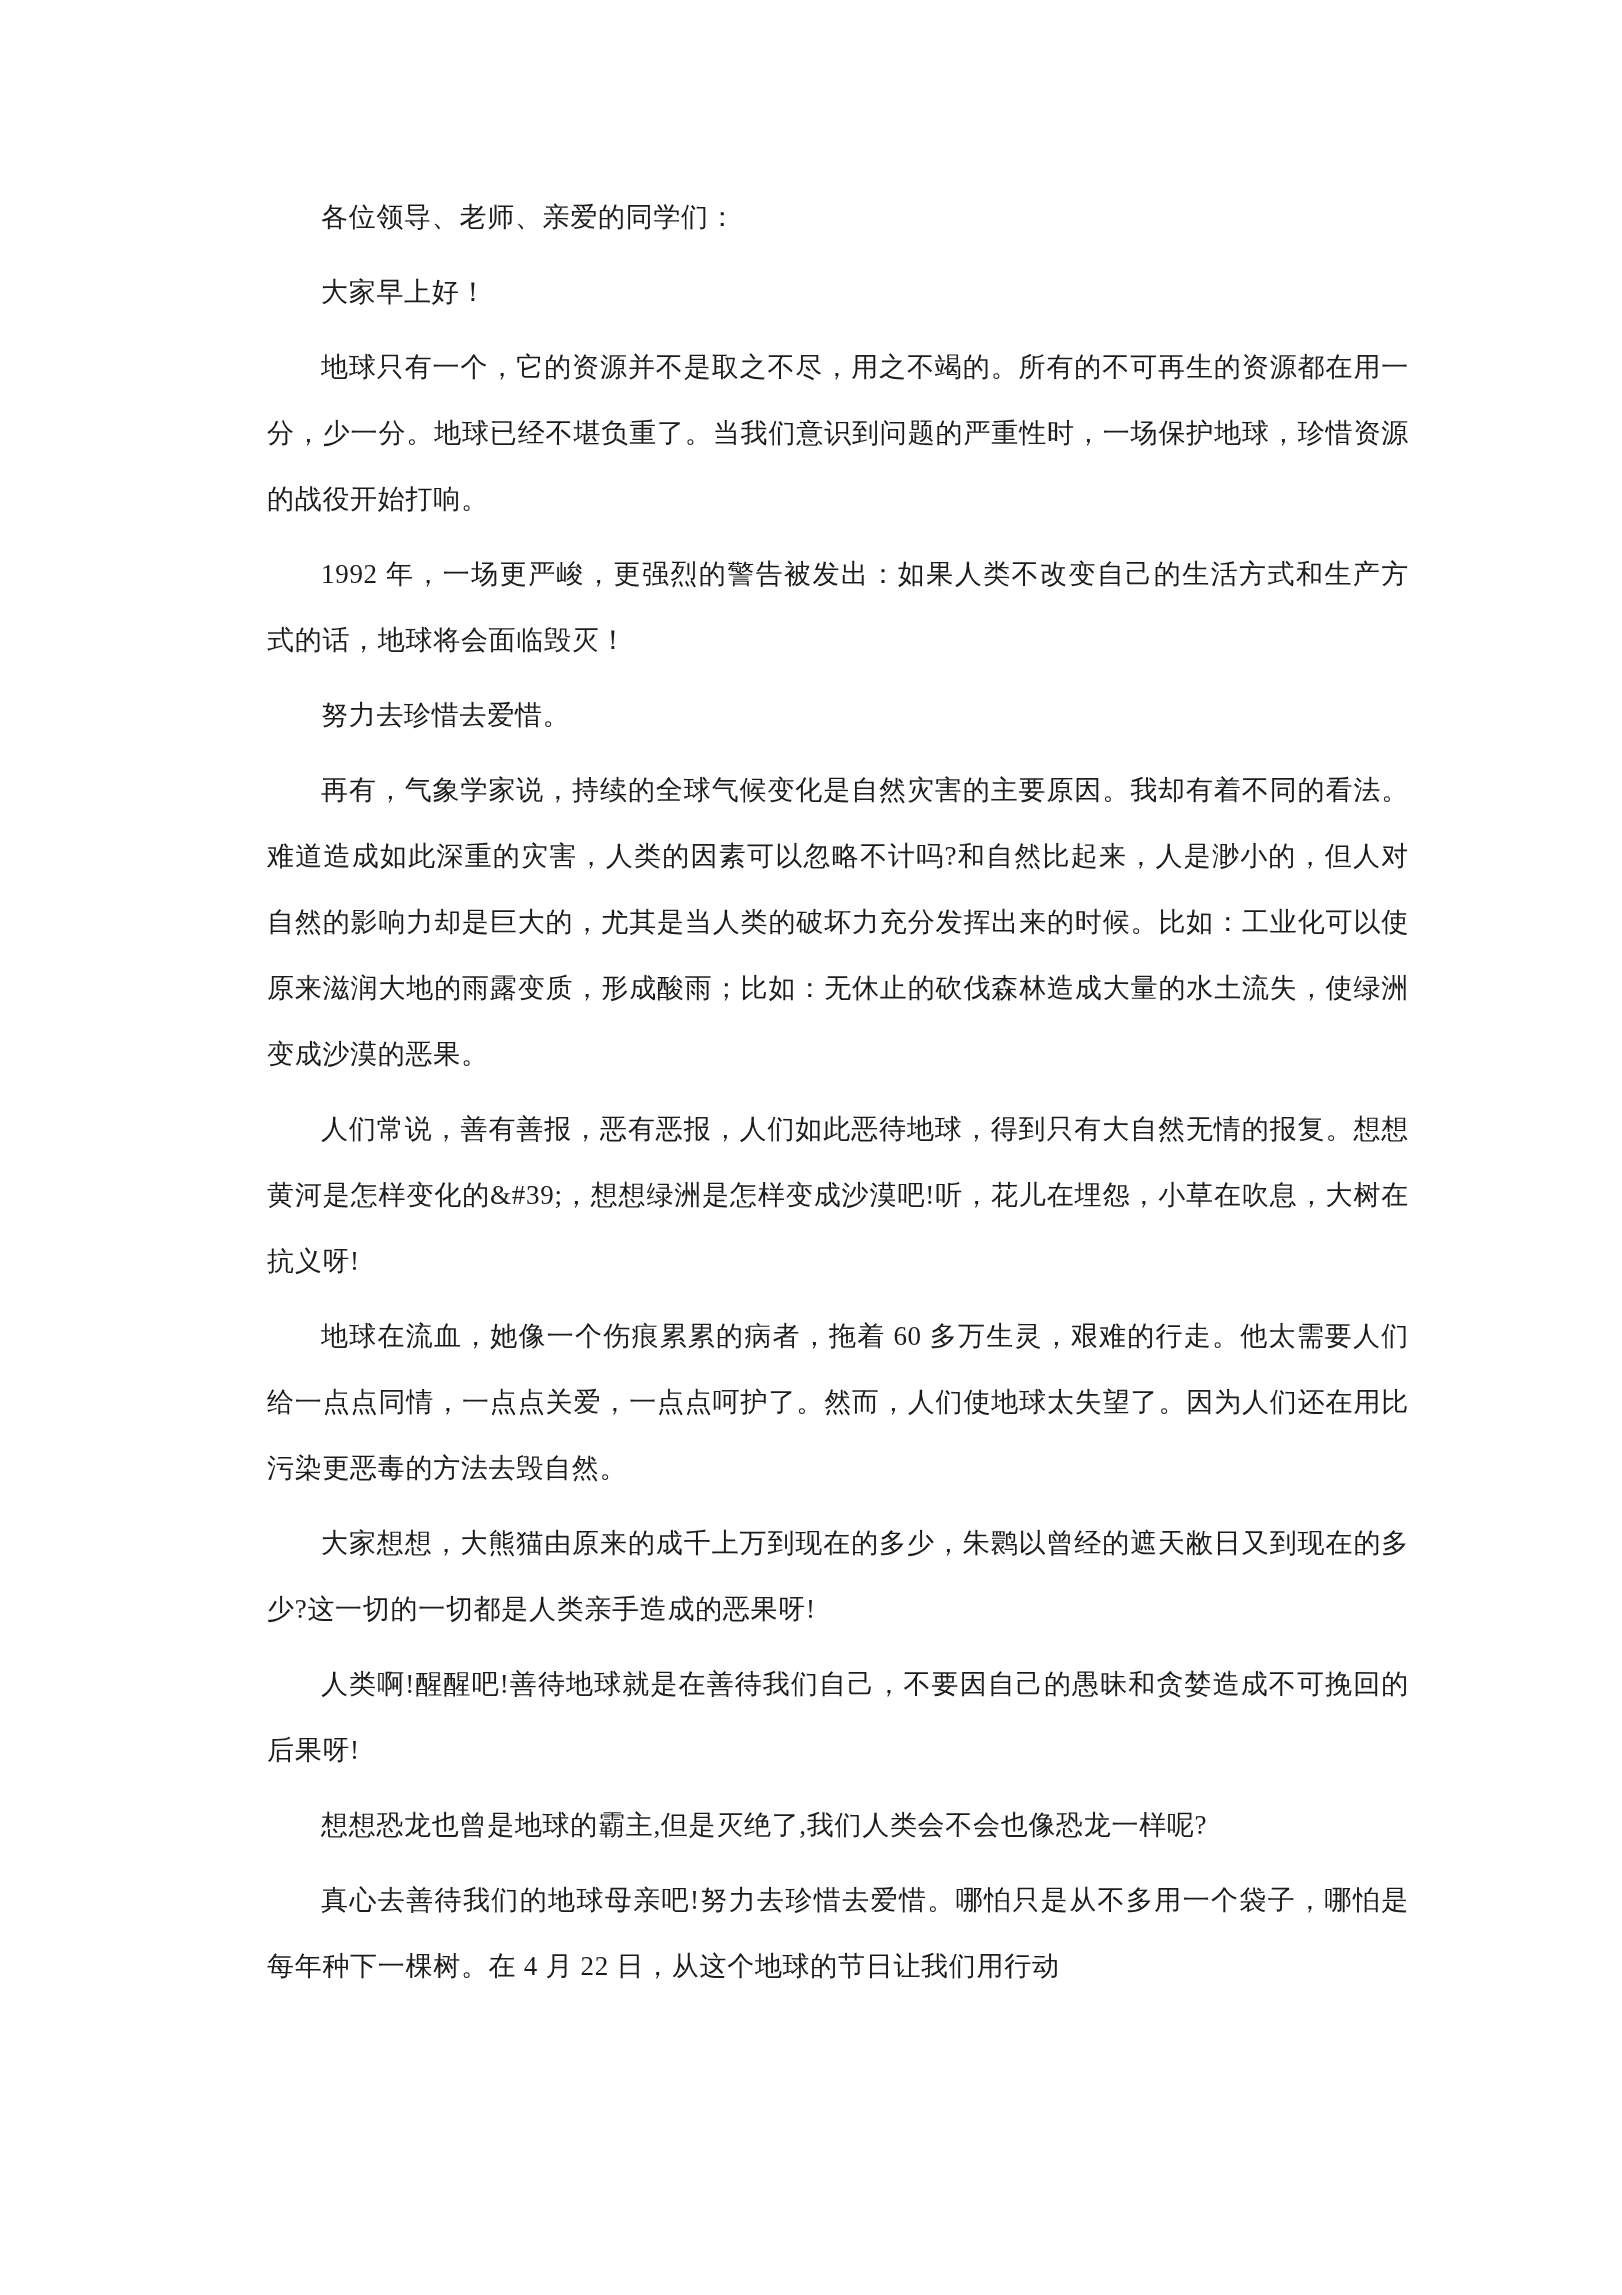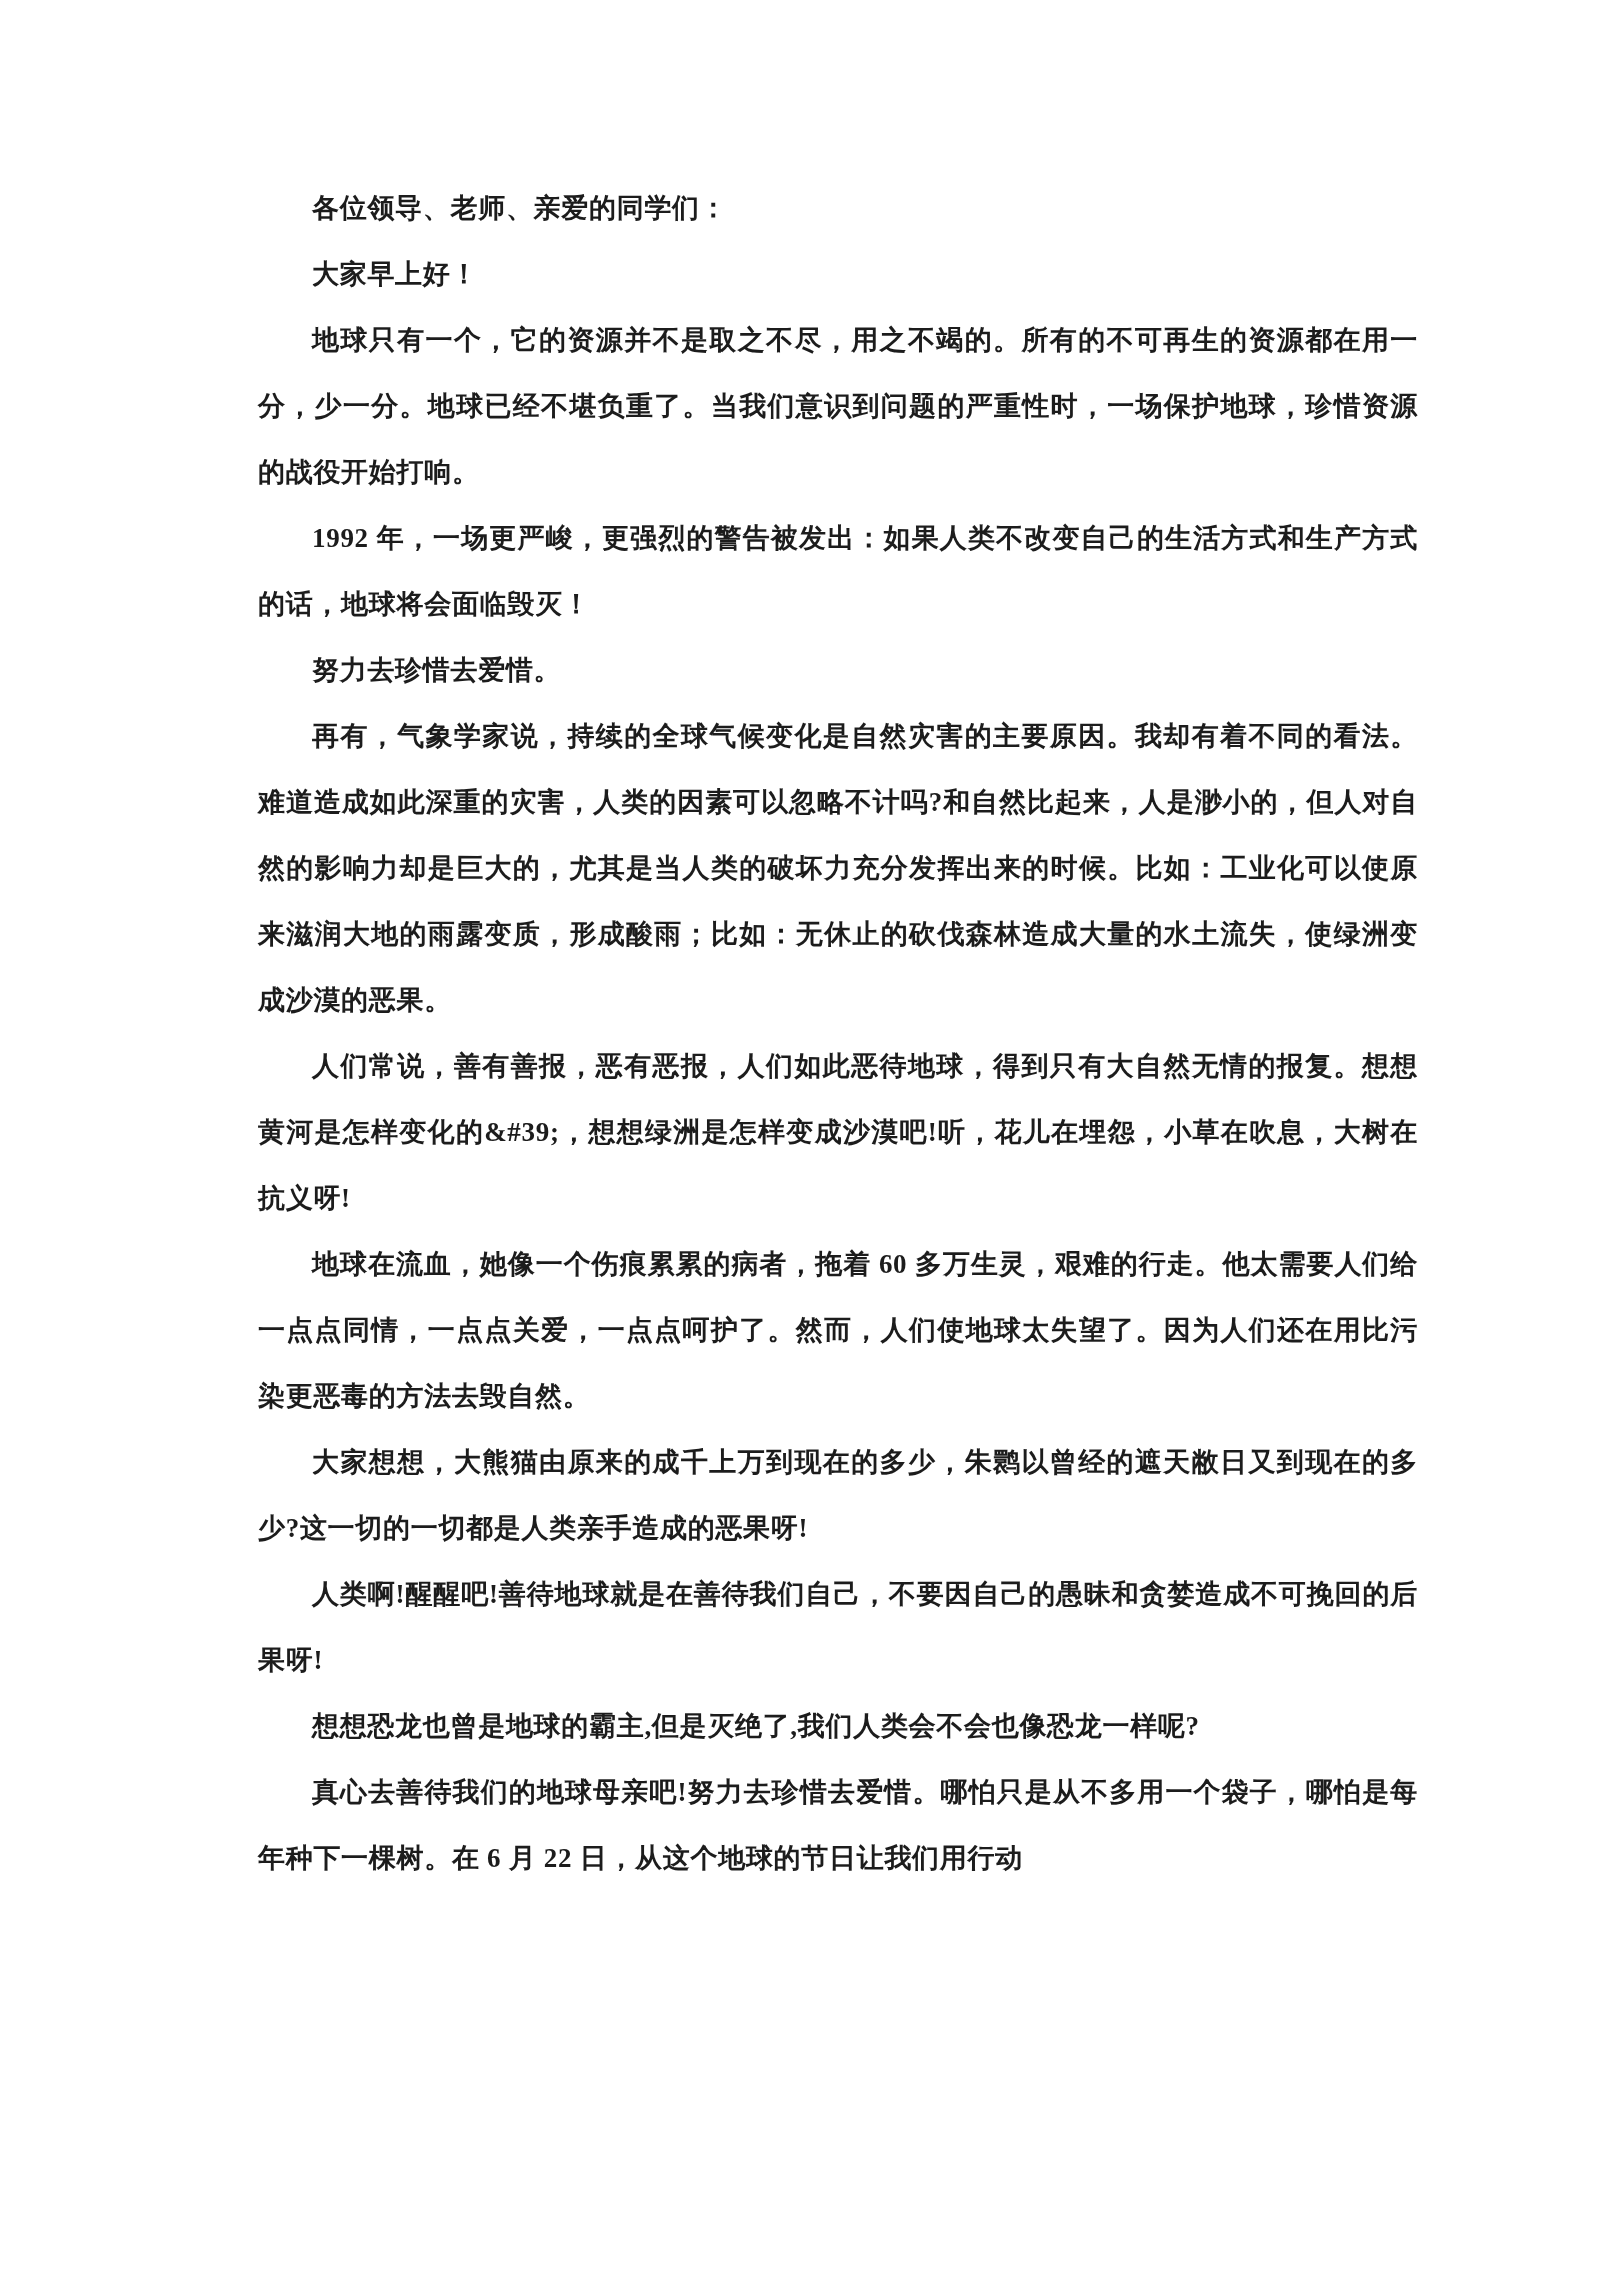--- a/index.html
+++ b/index.html
@@ -20,39 +20,38 @@
     left: 258px;
     top: 175px;
     width: 1160px;
     font-size: 27px;
     line-height: 66px;
     color: #1c1c1c;
     text-align: justify;
     letter-spacing: 0.7px;
   }
   .content p {
-    margin: 0;
+    margin: 9px;
     padding: 0;
     text-indent: 2em;
     word-break: break-all;
-    font-weight: bold;
   }
 </style>
 </head>
 <body>
 
 <div class="page">
   <div class="content">
     <p>各位领导、老师、亲爱的同学们：</p>
     <p>大家早上好！</p>
     <p>地球只有一个，它的资源并不是取之不尽，用之不竭的。所有的不可再生的资源都在用一分，少一分。地球已经不堪负重了。当我们意识到问题的严重性时，一场保护地球，珍惜资源的战役开始打响。</p>
     <p>1992 年，一场更严峻，更强烈的警告被发出：如果人类不改变自己的生活方式和生产方式的话，地球将会面临毁灭！</p>
     <p>努力去珍惜去爱惜。</p>
     <p>再有，气象学家说，持续的全球气候变化是自然灾害的主要原因。我却有着不同的看法。难道造成如此深重的灾害，人类的因素可以忽略不计吗?和自然比起来，人是渺小的，但人对自然的影响力却是巨大的，尤其是当人类的破坏力充分发挥出来的时候。比如：工业化可以使原来滋润大地的雨露变质，形成酸雨；比如：无休止的砍伐森林造成大量的水土流失，使绿洲变成沙漠的恶果。</p>
     <p>人们常说，善有善报，恶有恶报，人们如此恶待地球，得到只有大自然无情的报复。想想黄河是怎样变化的&amp;#39;，想想绿洲是怎样变成沙漠吧!听，花儿在埋怨，小草在吹息，大树在抗义呀!</p>
     <p>地球在流血，她像一个伤痕累累的病者，拖着 60 多万生灵，艰难的行走。他太需要人们给一点点同情，一点点关爱，一点点呵护了。然而，人们使地球太失望了。因为人们还在用比污染更恶毒的方法去毁自然。</p>
     <p>大家想想，大熊猫由原来的成千上万到现在的多少，朱鹮以曾经的遮天敝日又到现在的多少?这一切的一切都是人类亲手造成的恶果呀!</p>
     <p>人类啊!醒醒吧!善待地球就是在善待我们自己，不要因自己的愚昧和贪婪造成不可挽回的后果呀!</p>
     <p>想想恐龙也曾是地球的霸主,但是灭绝了,我们人类会不会也像恐龙一样呢?</p>
-    <p>真心去善待我们的地球母亲吧!努力去珍惜去爱惜。哪怕只是从不多用一个袋子，哪怕是每年种下一棵树。在 6 月 22 日，从这个地球的节日让我们用行动</p>
+    <p>真心去善待我们的地球母亲吧!努力去珍惜去爱惜。哪怕只是从不多用一个袋子，哪怕是每年种下一棵树。在 4 月 22 日，从这个地球的节日让我们用行动</p>
   </div>
 </div>
 
 
 </body></html>

